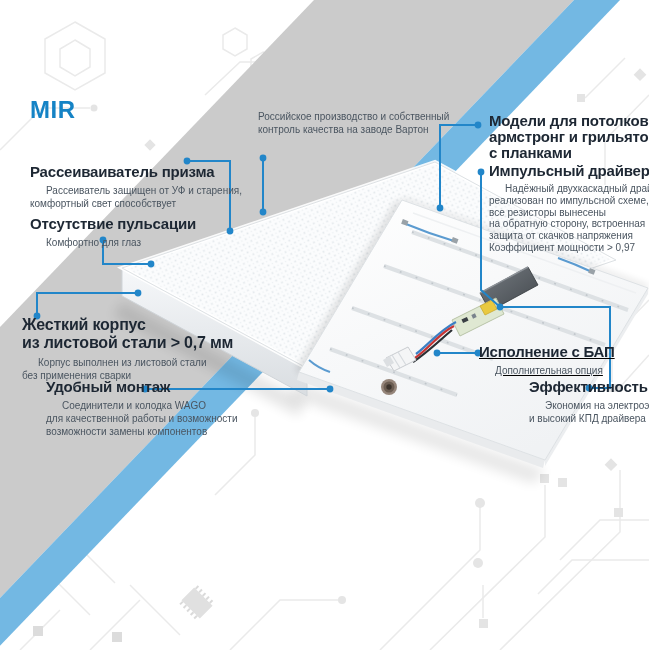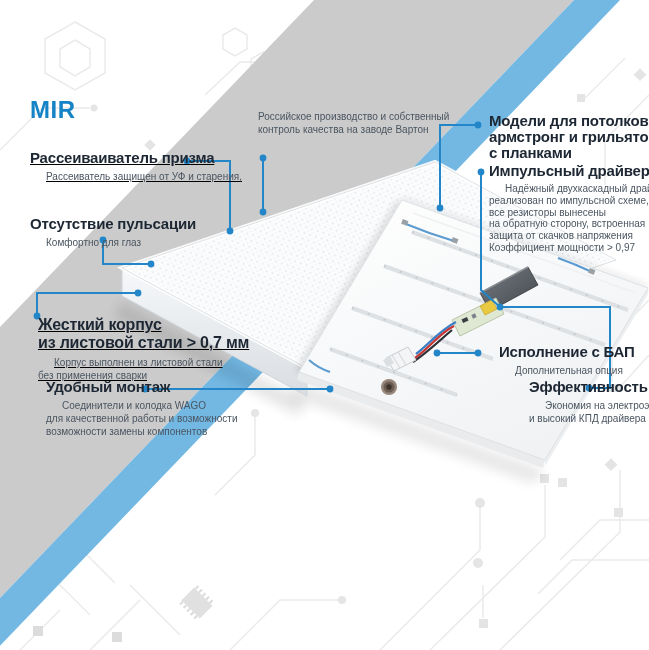--- a/index.html
+++ b/index.html
@@ -20,31 +20,31 @@
   }
   .feature{position:absolute;}
   .feature .t{
     font-size:15px;font-weight:700;color:var(--heading);
     line-height:17px;letter-spacing:-0.2px;white-space:nowrap;
   }
   .feature .d{
     font-size:10px;color:var(--body);line-height:13px;white-space:nowrap;
   }
   .feature .t + .d{margin-top:4px;padding-left:16px;}
-  .f-prism{left:30px;top:149px;text-decoration:underline;}
+  .f-prism{left:30px;top:163px;}
   .f-pulsation{left:30px;top:215px;}
-  .f-rigid{left:38px;top:316px;text-decoration:underline;}
+  .f-rigid{left:22px;top:316px;}
   .f-rigid .t{font-size:16px;line-height:18px;}
   .f-mounting{left:30px;top:378px;margin-left:16px;}
   .f-quality{left:258px;top:110px;}
   .f-ceilings{left:489px;top:113px;}
   .f-ceilings .t{line-height:16px;}
   .f-driver{left:489px;top:162px;}
   .f-driver .d{line-height:11.8px;}
-  .f-bap{left:499px;top:343px;}
+  .f-bap{left:479px;top:343px;text-decoration:underline;}
   .f-efficiency{left:489px;top:378px;margin-left:40px;}
 </style>
 </head>
 <body>
 
 <svg id="scene" viewBox="0 0 649 650">
   <defs>
     <pattern id="prismTex" width="6" height="6" patternUnits="userSpaceOnUse" patternTransform="rotate(18)">
       <rect width="6" height="6" fill="#fbfcfd"></rect>
       <circle cx="1.5" cy="1.5" r="1" fill="#e2e7eb"></circle>
@@ -236,20 +236,21 @@
     <circle cx="437" cy="353" r="3.4"></circle>
       <circle cx="478" cy="353" r="3.4"></circle>
   </g>
 </svg>
 
 <div class="logo">MIR</div>
 
 <div class="feature f-prism">
   <div class="t">Рассеиваиватель призма</div>
   <div class="d">Рассеиватель защищен от УФ и старения,</div>
+  <div class="d">комфортный свет способствует</div>
 </div>
 
 <div class="feature f-pulsation">
   <div class="t">Отсутствие пульсации</div>
   <div class="d">Комфортно для глаз</div>
 </div>
 
 <div class="feature f-rigid">
   <div class="t">Жесткий корпус</div>
   <div class="t">из листовой стали &gt; 0,7 мм</div>

